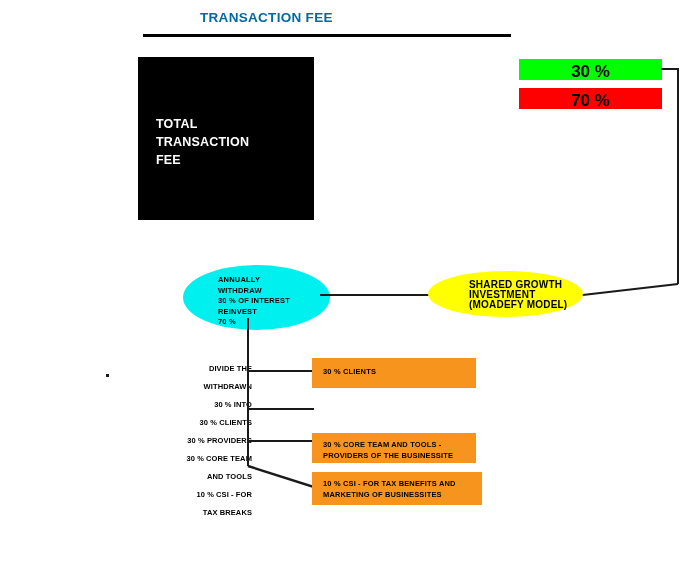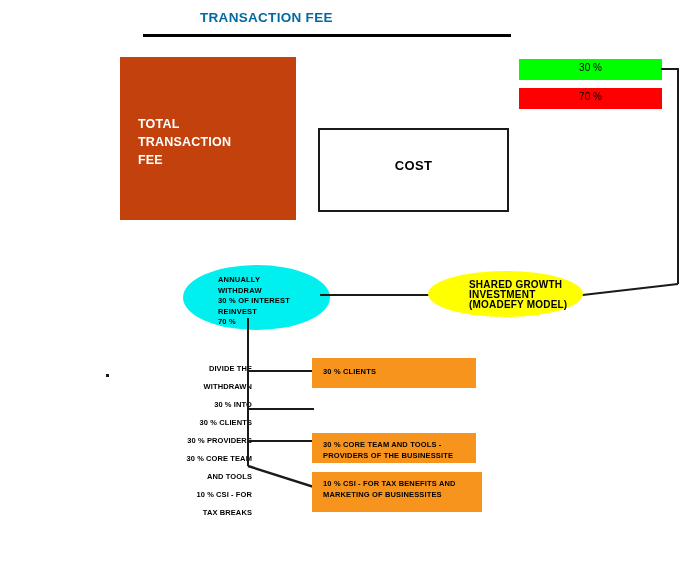--- a/index.html
+++ b/index.html
@@ -32,25 +32,25 @@
   #title-rule {
     left: 143px;
     top: 34px;
     width: 368px;
     height: 3px;
     background: #000000;
   }
 
   
   #total-box {
-    left: 120px;
+    left: 138px;
     top: 57px;
     width: 176px;
     height: 163px;
-    background: #c2410c;
+    background: #000000;
   }
   #total-box-label {
     position: absolute;
     left: 18px;
     top: 58px;
     font-size: 12.5px;
     font-weight: bold;
     line-height: 18px;
     color: #ffffff;
     letter-spacing: 0.2px;
@@ -83,22 +83,22 @@
     height: 21px;
     left: 519px;
   }
   #pct-green { top: 59px; background: #00ff00; }
   #pct-red   { top: 88px; background: #ff0000; }
   .pct-chip-label {
     position: absolute;
     width: 100%;
     text-align: center;
     top: 3px;
-    font-size: 10px;
-    font-weight: normal;
+    font-size: 17px;
+    font-weight: bold;
     color: #000000;
   }
 
   
   .ellipse {
     border-radius: 50%;
   }
   #cyan-ellipse {
     left: 183px;
     top: 265px;
@@ -151,21 +151,21 @@
   }
 
   
   .orange-box {
     background: #f7941e;
     left: 312px;
   }
   #orange-box-0 { top: 358px; width: 164px; height: 30px; }
   #orange-box-1 { top: 397px; width: 164px; height: 31px; }
   #orange-box-2 { top: 433px; width: 164px; height: 30px; }
-  #orange-box-3 { top: 472px; width: 170px; height: 40px; }
+  #orange-box-3 { top: 472px; width: 170px; height: 33px; }
   .orange-box-label {
     position: absolute;
     left: 11px;
     top: 7px;
     font-size: 7.5px;
     font-weight: bold;
     line-height: 10.5px;
     color: #000000;
     letter-spacing: 0.15px;
     white-space: pre-line;
@@ -217,23 +217,20 @@
   <div class="abs" id="title-text">TRANSACTION FEE</div>
   <div class="abs" id="title-rule"></div>
 
   <div class="abs" id="total-box">
     <div id="total-box-label">TOTAL
 TRANSACTION
 FEE</div>
   </div>
 
 
-  <div class="abs outline-box" id="cost-box">
-    <div class="outline-box-label">COST</div>
-  </div>
 
   <div class="abs pct-chip" id="pct-green">
     <div class="pct-chip-label">30 %</div>
   </div>
   <div class="abs pct-chip" id="pct-red">
     <div class="pct-chip-label">70 %</div>
   </div>
 
   <div class="abs line" id="conn-return-top"></div>
   <div class="abs line" id="conn-return-right"></div>

